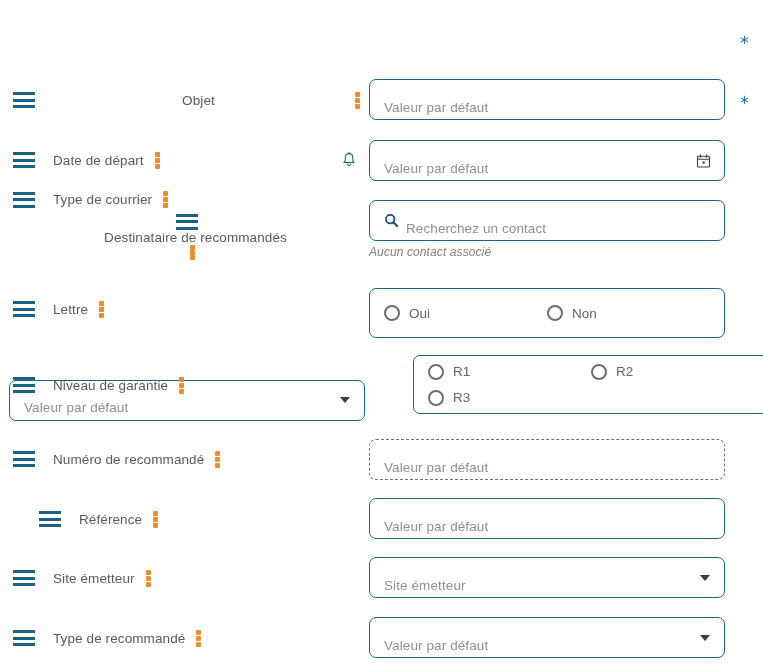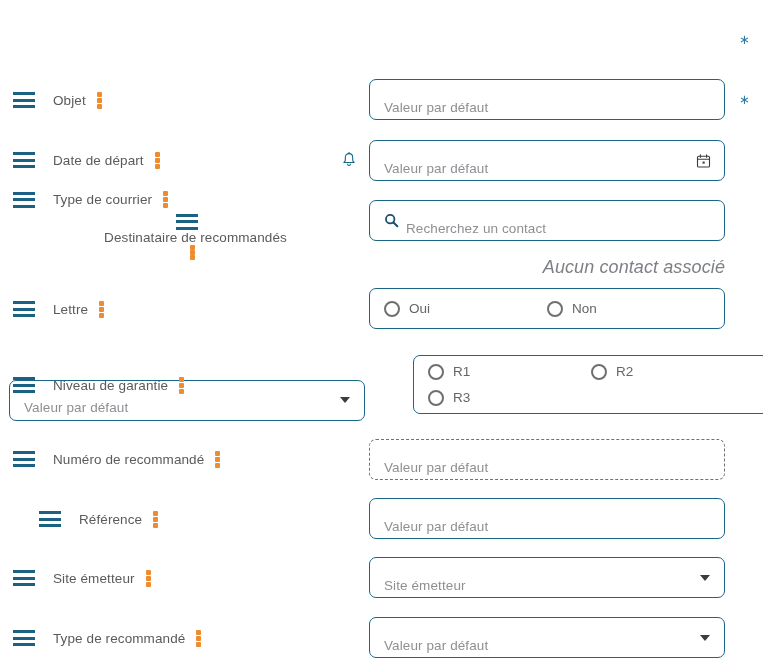--- a/index.html
+++ b/index.html
@@ -143,25 +143,25 @@
 
   .srch-ico {
     flex: 0 0 auto;
     margin-right: 7px;
     line-height: 0;
     display: block;
   }
 
   .helper {
     width: 356px;
-    text-align: right;
-    font-size: 18px;
+    text-align: left;
+    font-size: 12px;
     font-style: italic;
     color: #7d8084;
-    margin-top: 16px;
+    margin-top: 4px;
     letter-spacing: .1px;
   }
 
   
   .radio-wrap {
     display: flex;
     flex-wrap: wrap;
     align-items: center;
     width: 100%;
     padding: 0;
@@ -219,21 +219,21 @@
       </div>
       <div class="control-col" style="margin-left: 9px;">
         <div class="ctl" style="height: 41px;">
           <span class="ph">Valeur par défaut</span>
           <span class="caret"></span>
         </div>
       </div>
       <span class="req-marker" style="top: 13.5px;">∗</span>
     </div>
     <div class="field-row" style="top: 79px;">
-      <div class="label-col" style="height: 41px; margin-top: 0.5px;">
+      <div class="label-col" style="height: 41px; margin-top: 0.5px; justify-content: space-between;">
         <div class="drag-handle">
           <i></i>
           <i></i>
           <i></i>
         </div>
         <span class="field-label">Objet</span>
         <div class="kebab">
           <i></i>
           <i></i>
           <i></i>
@@ -312,21 +312,21 @@
           <i></i>
         </div>
         <span class="field-label">Lettre</span>
         <div class="kebab">
           <i></i>
           <i></i>
           <i></i>
         </div>
       </div>
       <div class="control-col" style="margin-left: 9px;">
-        <div class="ctl" style="height: 41px; padding: 0px 14px;">
+        <div class="ctl" style="height: 50px; padding: 0px 14px;">
           <div class="radio-wrap rr-yesno">
             <label class="radio-item">
               <span class="radio-dot"></span>
               <span class="radio-label">Oui</span>
             </label>
             <label class="radio-item">
               <span class="radio-dot"></span>
               <span class="radio-label">Non</span>
             </label>
           </div>

